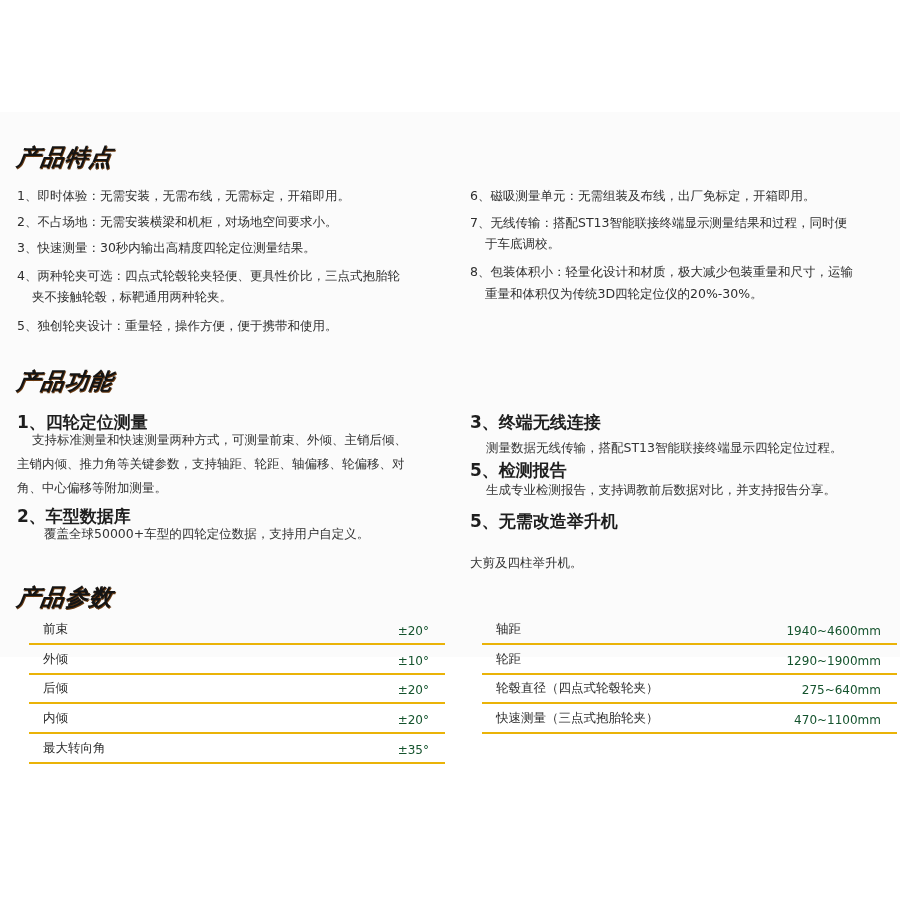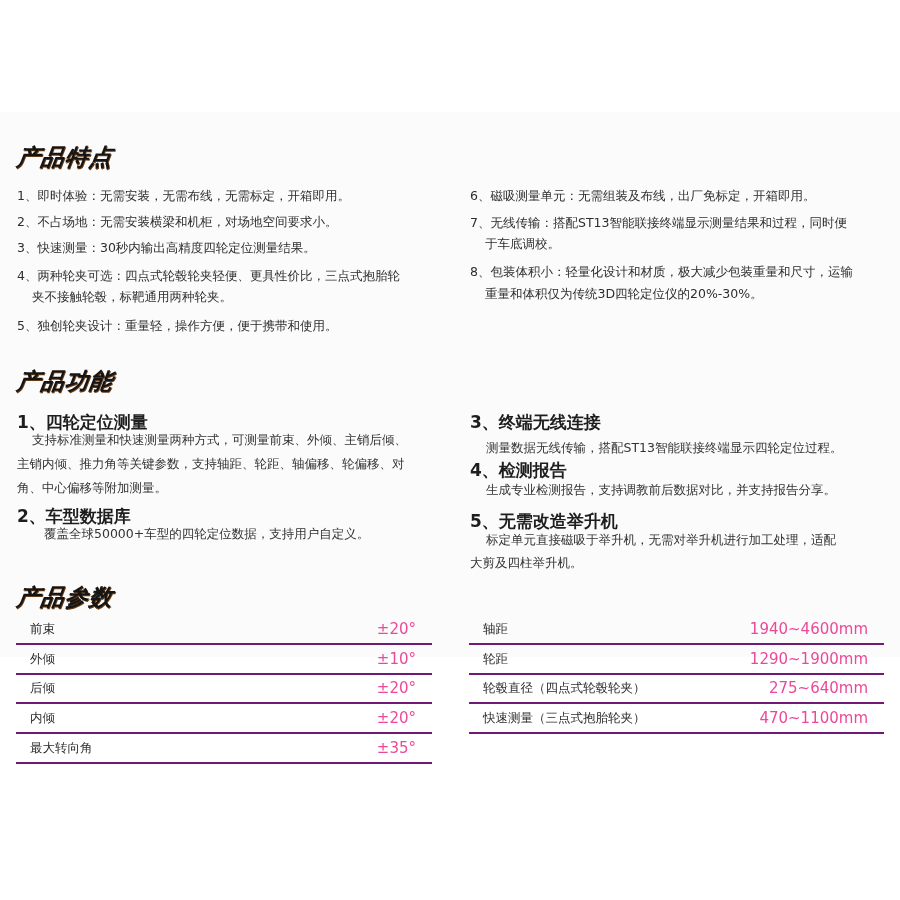--- a/index.html
+++ b/index.html
@@ -41,28 +41,28 @@
     .watermark {
       position: absolute; left: 85px; top: 425px;
       font-size: 52px; line-height: 60px; letter-spacing: 6px;
       font-weight: 200; color: rgba(160,160,160,0.28);
       white-space: nowrap; pointer-events: none;
       font-family: "DejaVu Sans", "Liberation Sans", sans-serif;
     }
 
     .spec-table { position: absolute; }
     .spec-row {
-      position: absolute; left: 0; height: 30px;
-      border-bottom: 2px solid #701a75;
+      position: absolute; left: 13px; height: 30px;
+      border-bottom: 2px solid #eab308;
     }
     .spec-row .k {
       position: absolute; left: 14px; bottom: 5px; font-size: 12.5px; color: #2b2b2b; white-space: nowrap;
     }
     .spec-row .v {
-      position: absolute; right: 16px; bottom: 5px; font-size: 15px; color: #ec4899; white-space: nowrap;
+      position: absolute; right: 16px; bottom: 5px; font-size: 12px; color: #14532d; white-space: nowrap;
     }
   </style>
 </head>
 <body>
 
 <div class="page">
   <div class="band"></div>
 
   <div class="section-title" style="top:142px;">产品特点</div>
 
@@ -89,25 +89,24 @@
   <div class="func-line" style="left:32px; top:432px;">支持标准测量和快速测量两种方式，可测量前束、外倾、主销后倾、</div>
   <div class="func-line" style="left:17px; top:456px;">主销内倾、推力角等关键参数，支持轴距、轮距、轴偏移、轮偏移、对</div>
   <div class="func-line" style="left:17px; top:480px;">角、中心偏移等附加测量。</div>
 
   <div class="func-title" style="left:17px; top:505px;">2、车型数据库</div>
   <div class="func-line" style="left:32px; top:526px;margin-left:12px;">覆盖全球50000+车型的四轮定位数据，支持用户自定义。</div>
 
   <div class="func-title" style="left:470px; top:411px;">3、终端无线连接</div>
   <div class="func-line" style="left:486px; top:440px;">测量数据无线传输，搭配ST13智能联接终端显示四轮定位过程。</div>
 
-  <div class="func-title" style="left:470px; top:459px;">4、检测报告</div>
+  <div class="func-title" style="left:470px; top:459px;">5、检测报告</div>
   <div class="func-line" style="left:486px; top:482px;">生成专业检测报告，支持调教前后数据对比，并支持报告分享。</div>
 
   <div class="func-title" style="left:470px; top:510px;">5、无需改造举升机</div>
-  <div class="func-line" style="left:486px; top:532px;">标定单元直接磁吸于举升机，无需对举升机进行加工处理，适配</div>
   <div class="func-line" style="left:470px; top:555px;">大剪及四柱举升机。</div>
 
 
   <div class="section-title" style="top:582px;">产品参数</div>
 
   <div class="spec-table" style="left:16px; top:0;">
     <div class="spec-row" style="top:615px; width:416px;">
       <span class="k">前束</span>
       <span class="v">±20°</span>
     </div>

